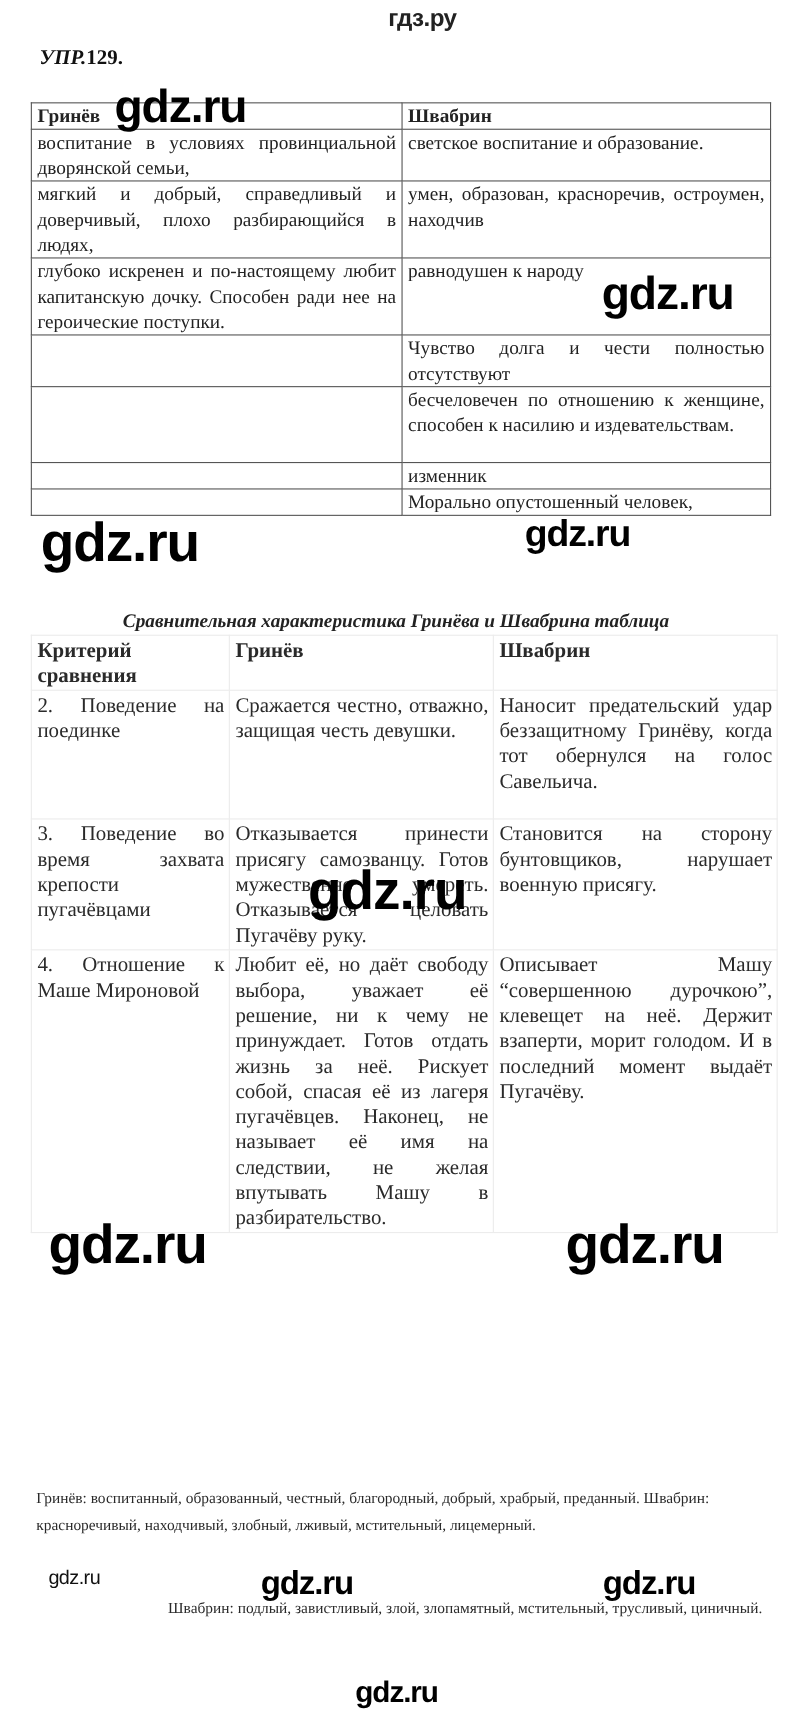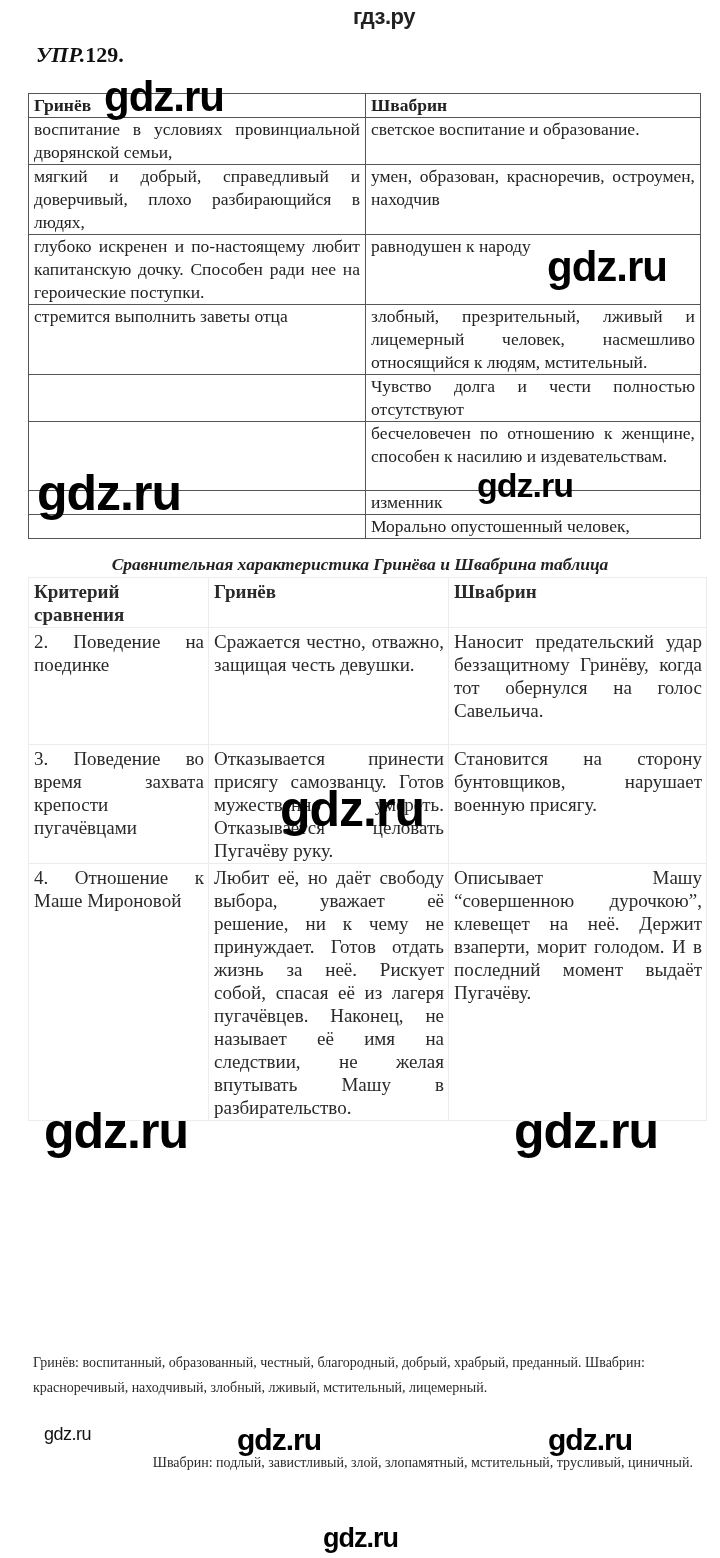--- a/index.html
+++ b/index.html
@@ -7,21 +7,21 @@
     width: 720px; height: 1558px; position: relative; overflow: hidden;
     font-family: "Liberation Serif", serif; color: #1a1a1a;
   }
   .site-header {
     position: absolute; top: 4px; left: 0; width: 720px; text-align: center;
     font-family: "Liberation Sans", sans-serif; font-weight: bold; font-size: 22px;
     color: #222; letter-spacing: -0.5px; padding-left: 24px;
   }
   .ex-title {
     position: absolute; top: 42px; left: 36px;
-    font-family: "Liberation Serif", serif; font-weight: bold; font-size: 22px; color: #111;
+    font-family: "Liberation Serif", serif; font-weight: bold; font-size: 19px; color: #111;
   }
   .ex-title .it { font-style: italic; }
 
   
   .t1 {
     position: absolute; top: 93px; left: 28px; width: 672px;
     border-collapse: collapse; table-layout: fixed;
     font-size: 17.5px; line-height: 23px; color: #222;
   }
   .t1 td, .t1 th {
@@ -89,24 +89,20 @@
       <td>светское воспитание и образование.</td>
     </tr>
     <tr style="height:69px">
       <td>мягкий и добрый, справедливый и доверчивый, плохо разбирающийся в людях,</td>
       <td>умен, образован, красноречив, остроумен, находчив</td>
     </tr>
     <tr style="height:69px">
       <td>глубоко искренен и по-настоящему любит капитанскую дочку. Способен ради нее на героические поступки.</td>
       <td>равнодушен к народу</td>
     </tr>
-    <tr style="height:69px">
-      <td>стремится выполнить заветы отца</td>
-      <td>злобный, презрительный, лживый и лицемерный человек, насмешливо относящийся к людям, мстительный.</td>
-    </tr>
     <tr style="height:46px">
       <td></td>
       <td>Чувство долга и чести полностью отсутствуют</td>
     </tr>
     <tr style="height:69px">
       <td></td>
       <td>бесчеловечен по отношению к женщине, способен к насилию и издевательствам.</td>
     </tr>
     <tr style="height:24px">
       <td></td>

